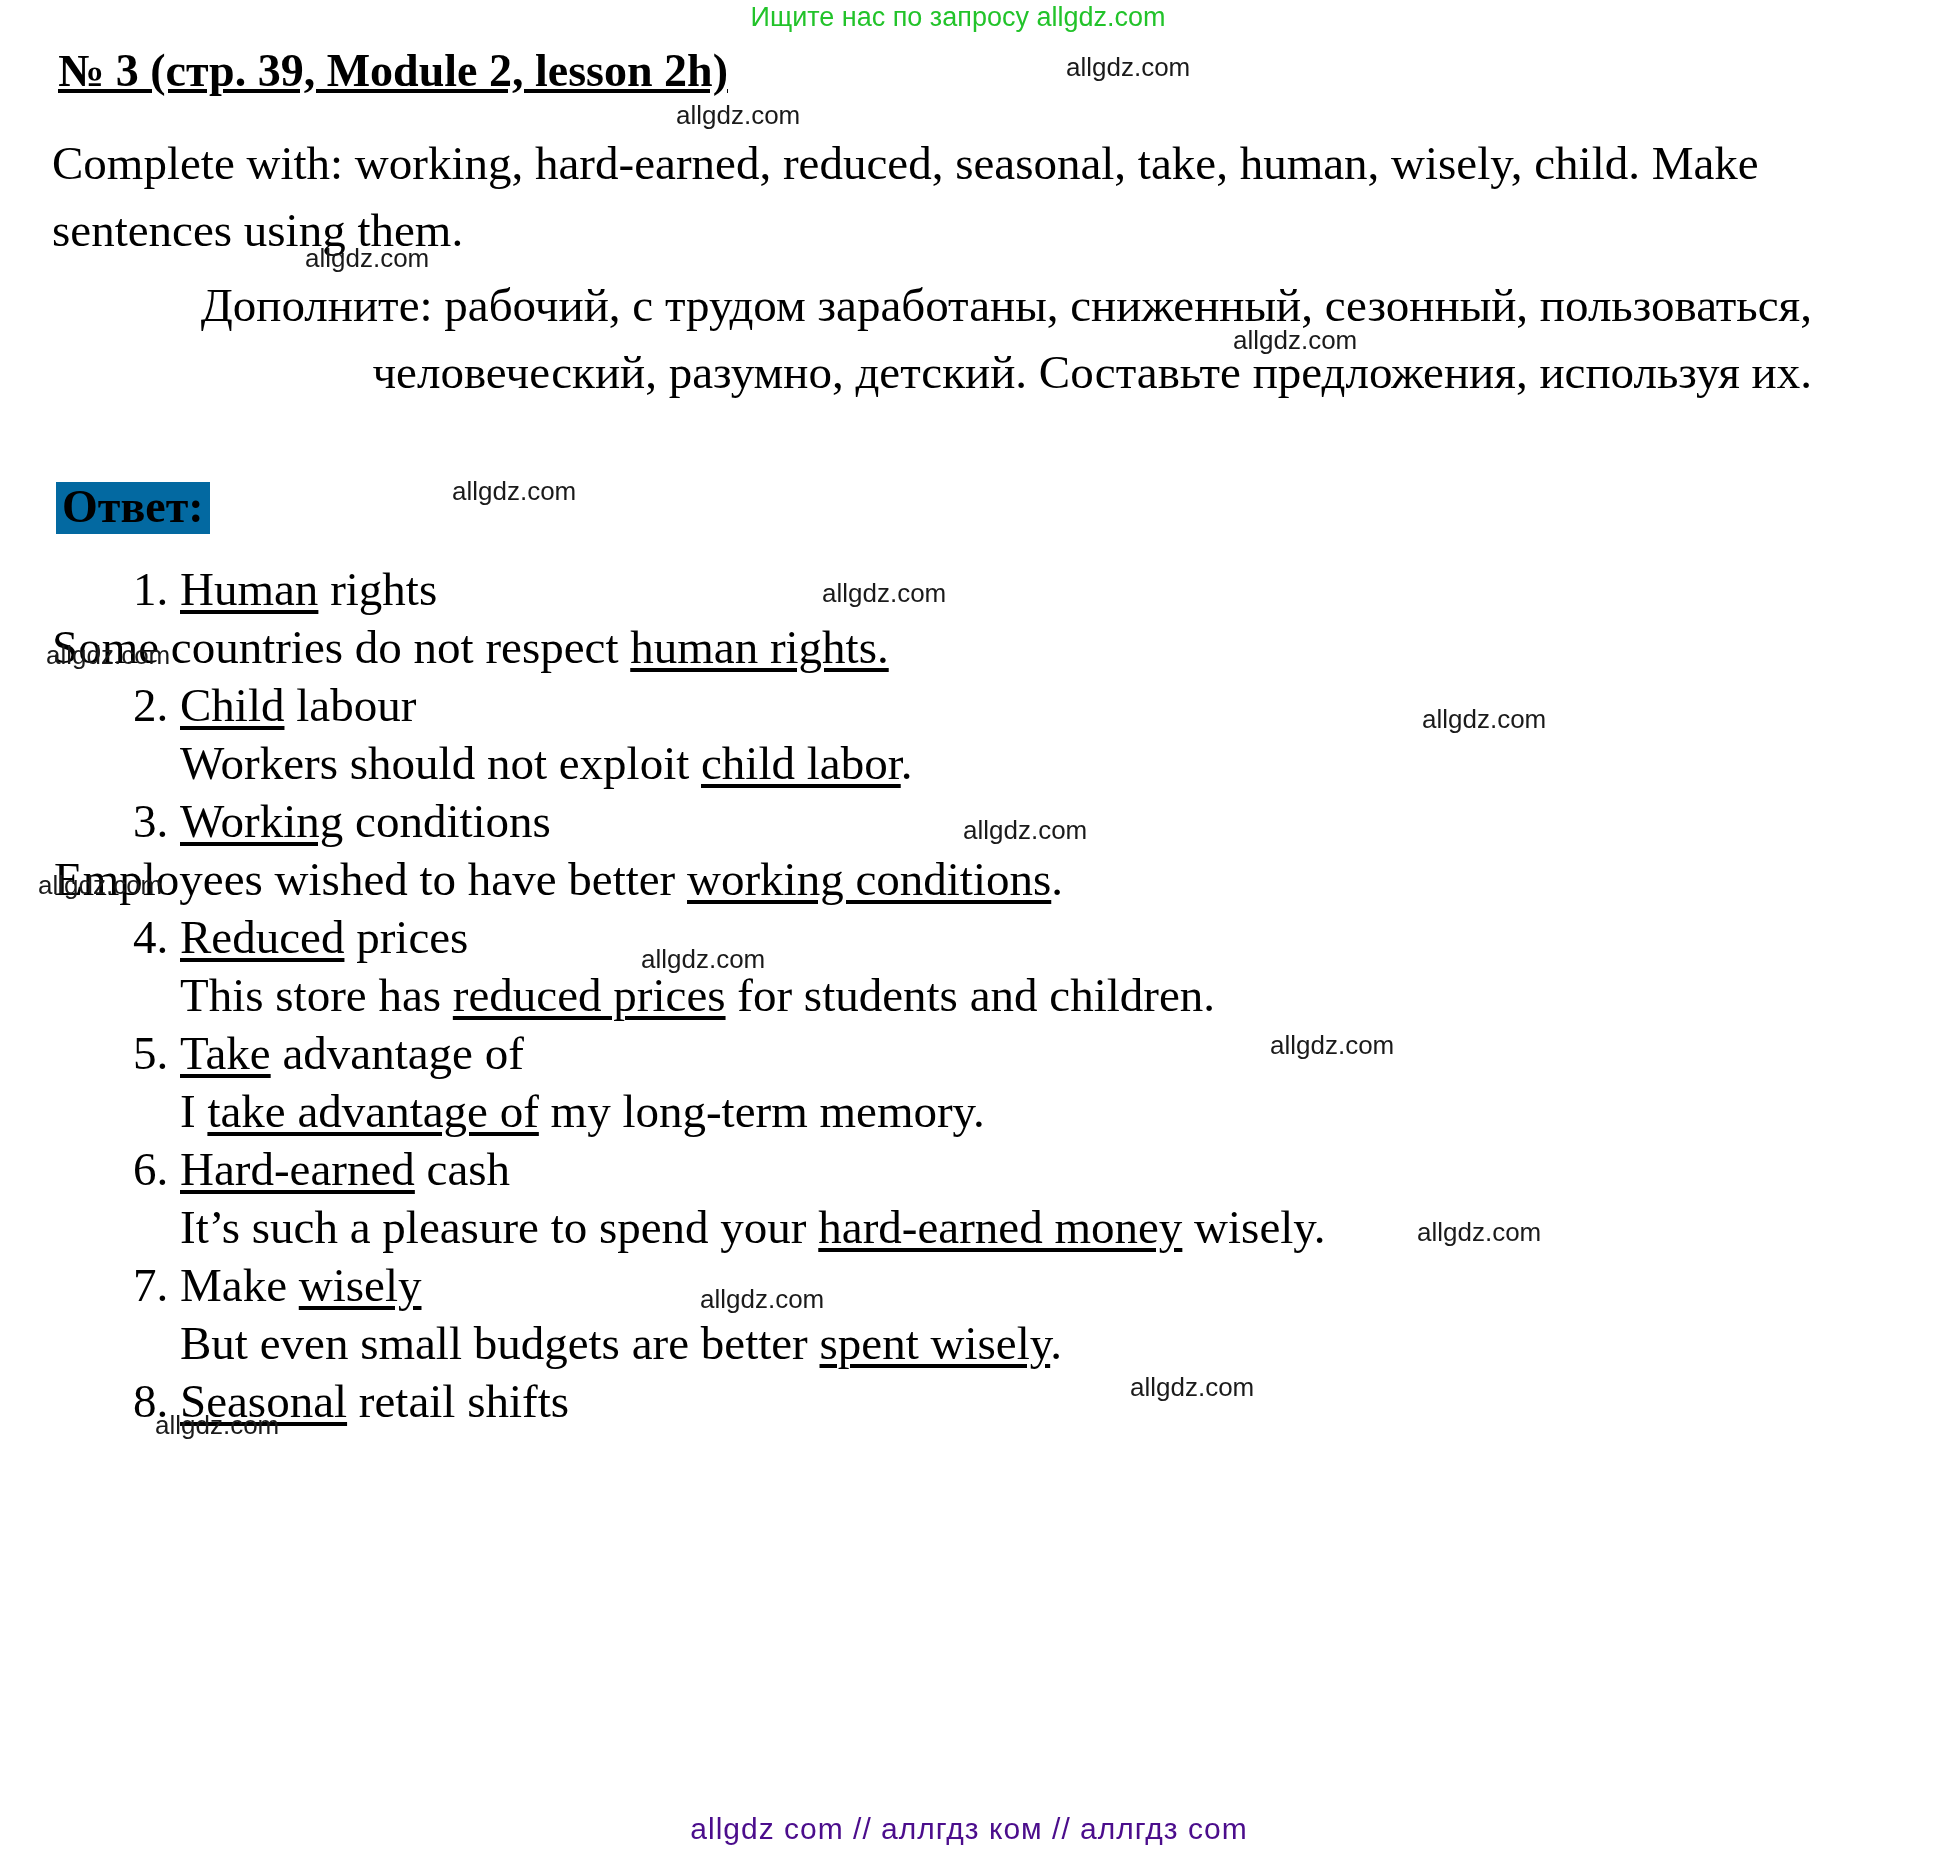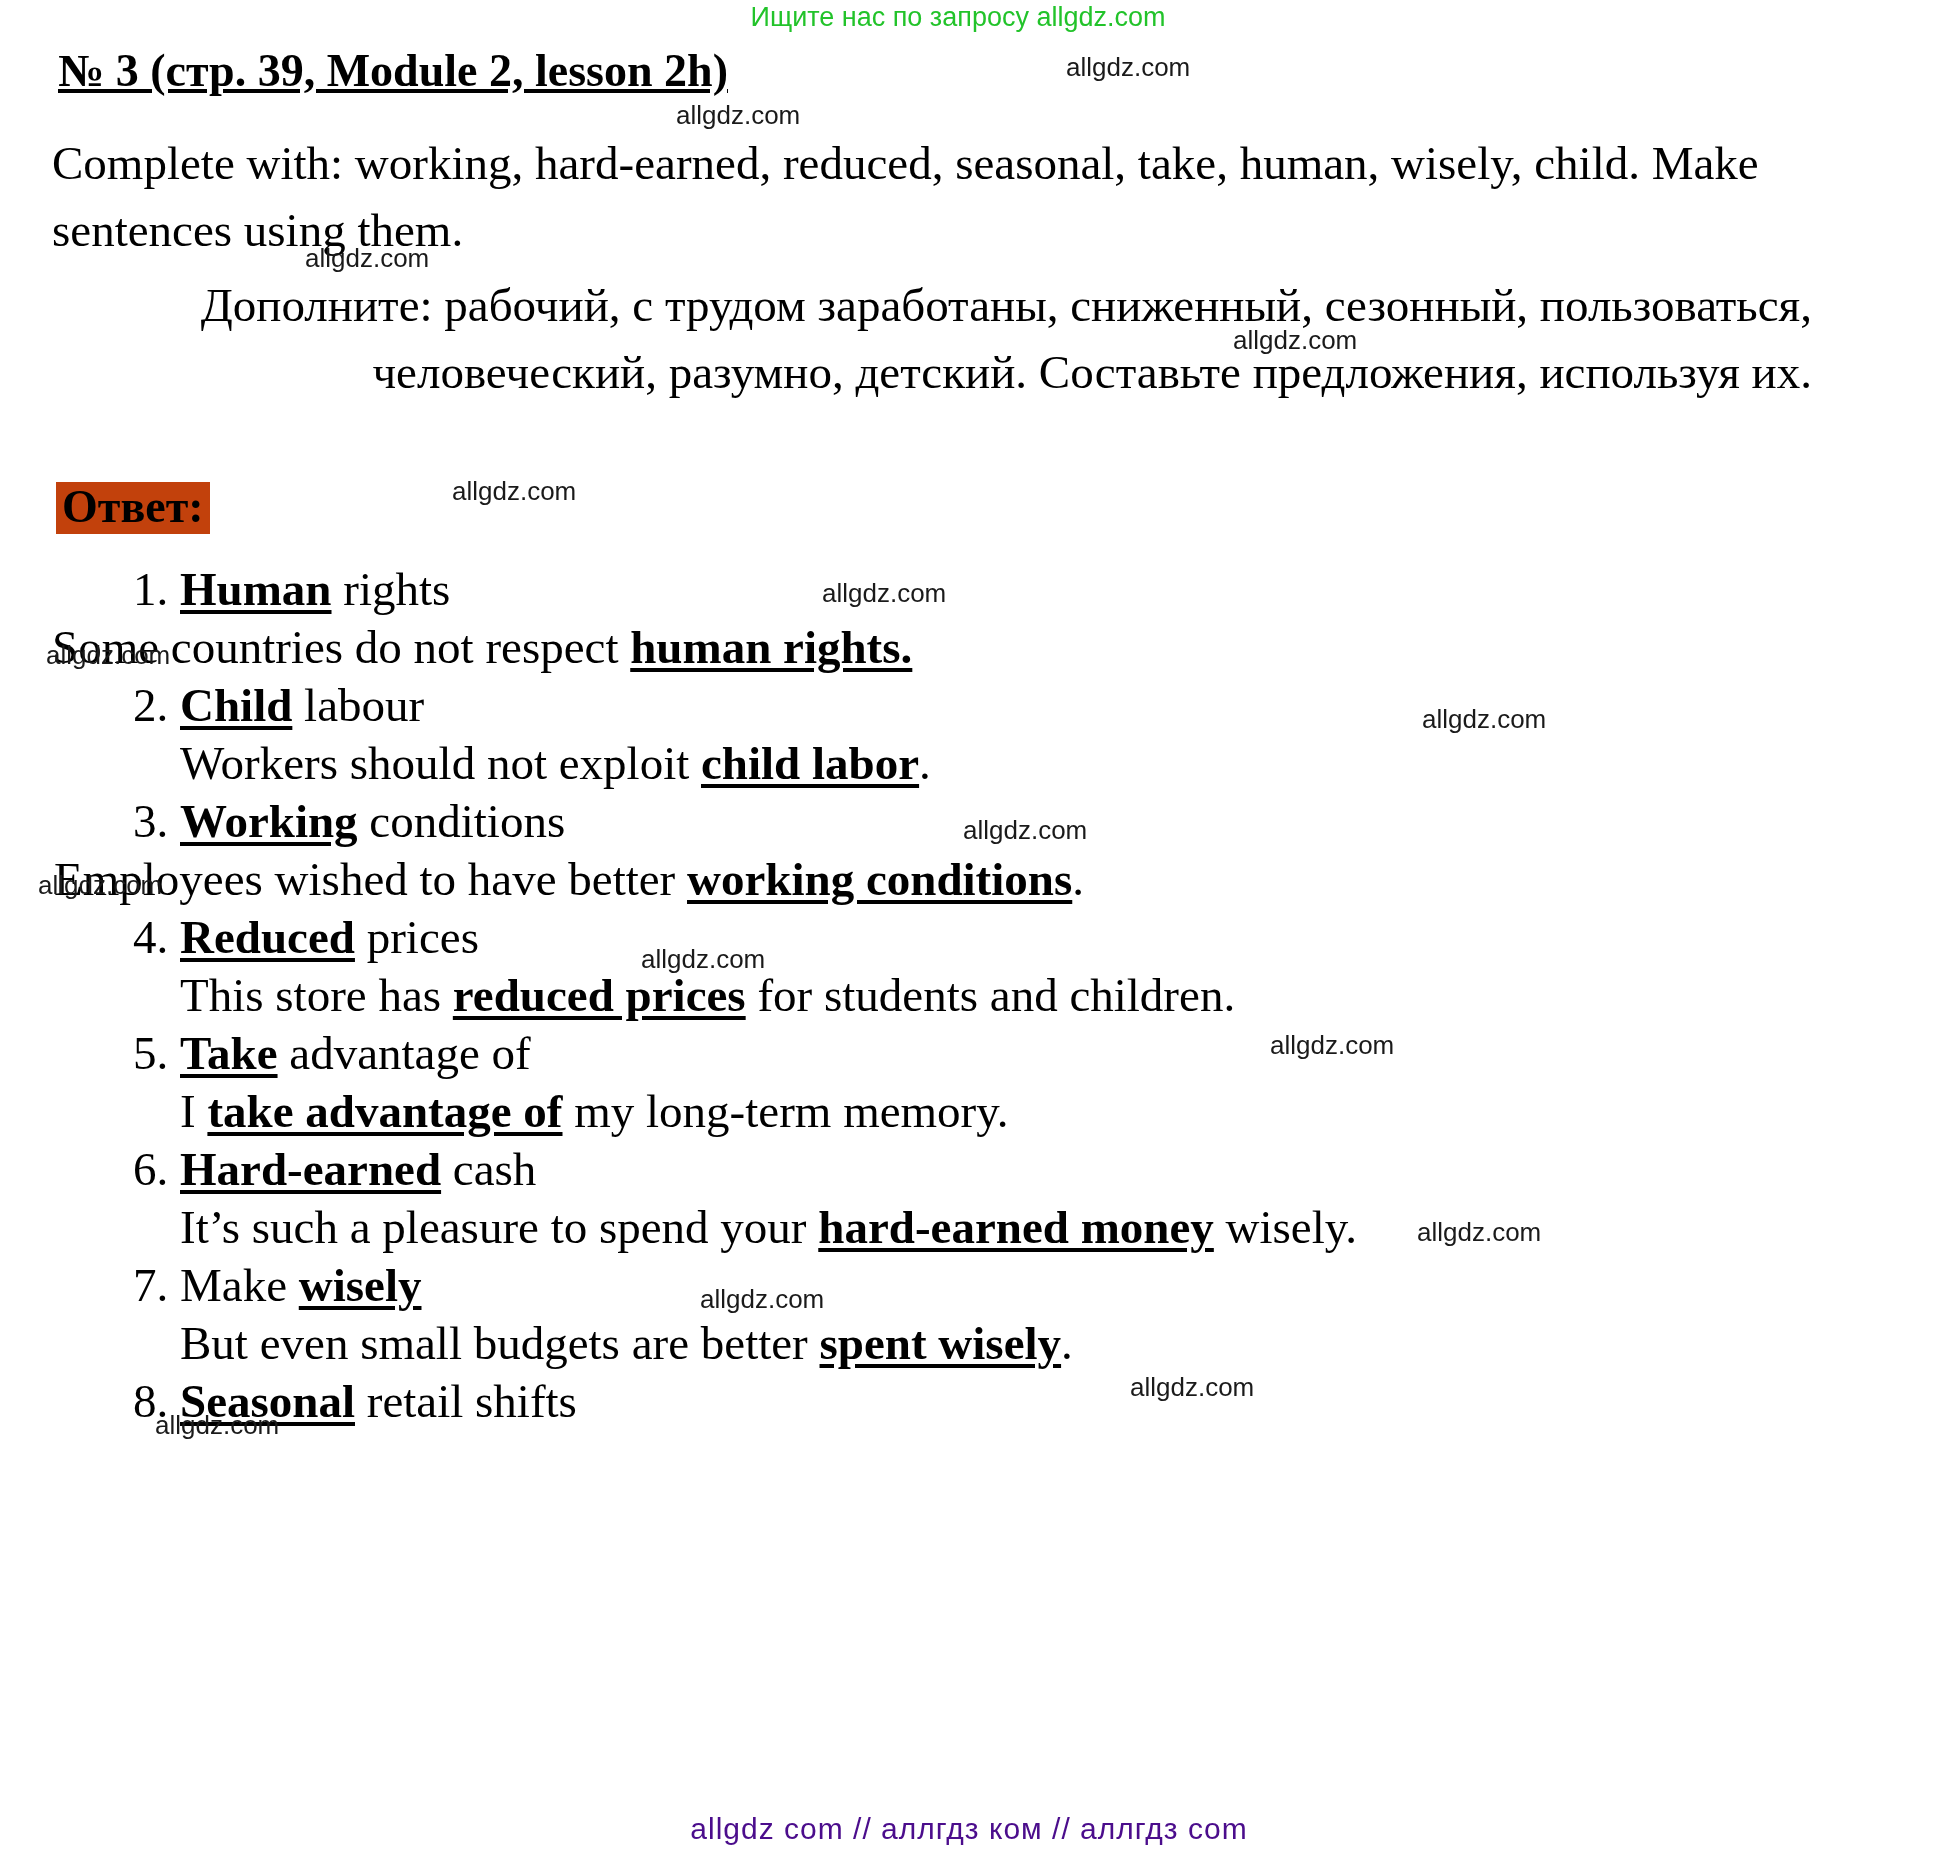--- a/index.html
+++ b/index.html
@@ -89,21 +89,21 @@
     line-height: 67px;
     text-align: right;
   }
 
   .answer-label {
     position: absolute;
     left: 56px;
     top: 482px;
     font-size: 46px;
     font-weight: bold;
-    background: #c2410c;
+    background: #0369a1;
     padding: 2px 6px 4px 6px;
     line-height: 1.0;
   }
 
   ol.answers {
     position: absolute;
     left: 60px;
     top: 560px;
     margin: 0;
     padding: 0 0 0 120px;
@@ -128,21 +128,20 @@
     white-space: nowrap;
   }
   
   .sentence.outdent-1 { margin-left: -128px; }
   .sentence.outdent-2 { margin-left: -126px; }
 
   u.ul {
     text-decoration: underline;
     text-decoration-thickness: 4px;
     text-underline-offset: 5px;
-    font-weight: bold;
   }
 </style>
 </head>
 <body>
 
 <div class="wm-top-green">Ищите нас по запросу allgdz.com</div>
 
 <div id="watermark-layer">
     <div class="wm" style="left: 1066px; top: 52px; font-size: 26px;">allgdz.com</div>
     <div class="wm" style="left: 676px; top: 100px; font-size: 26px;">allgdz.com</div>

